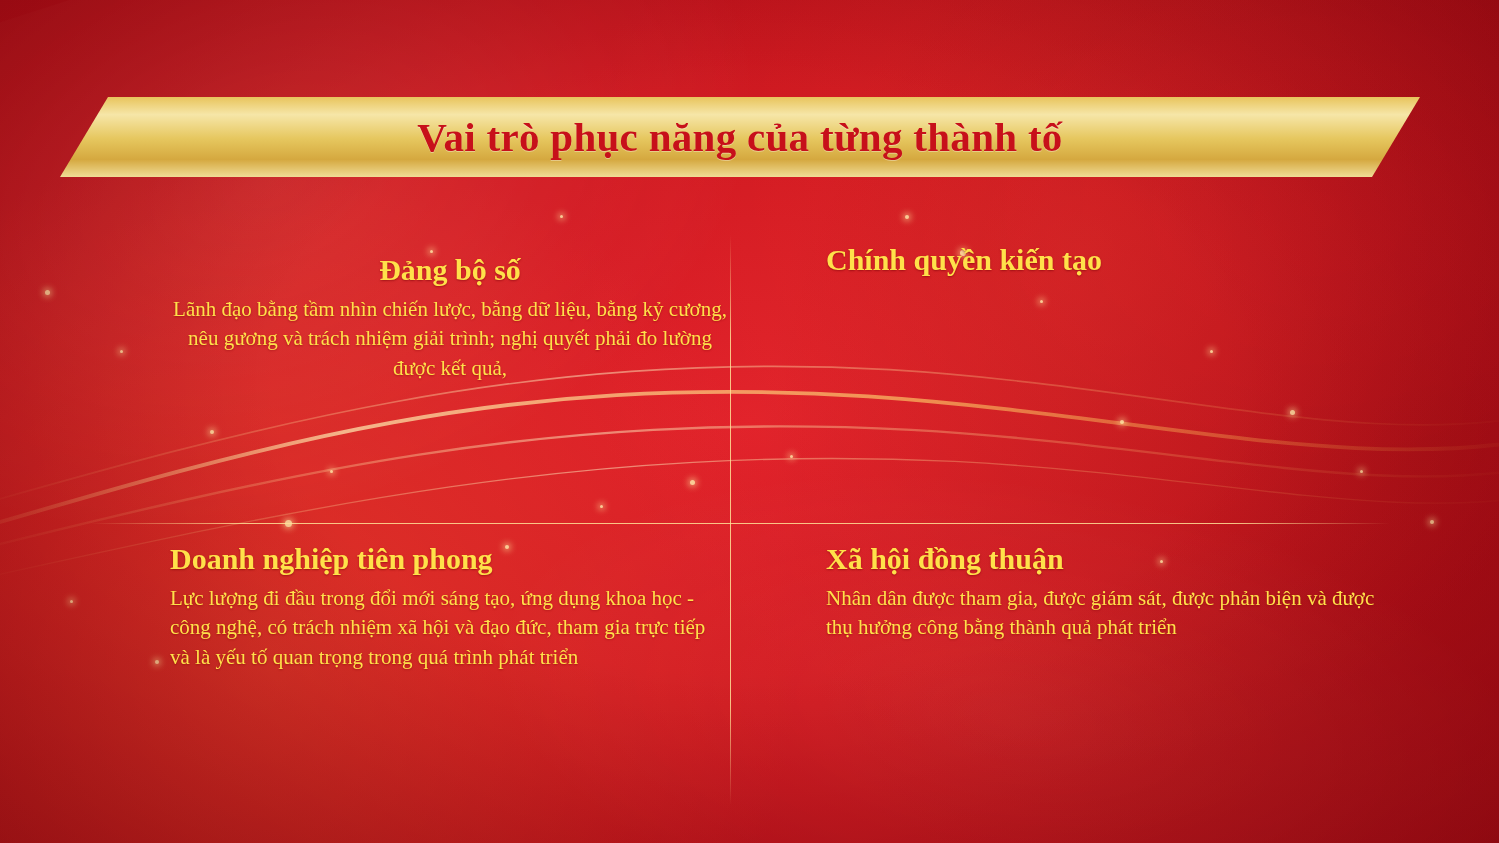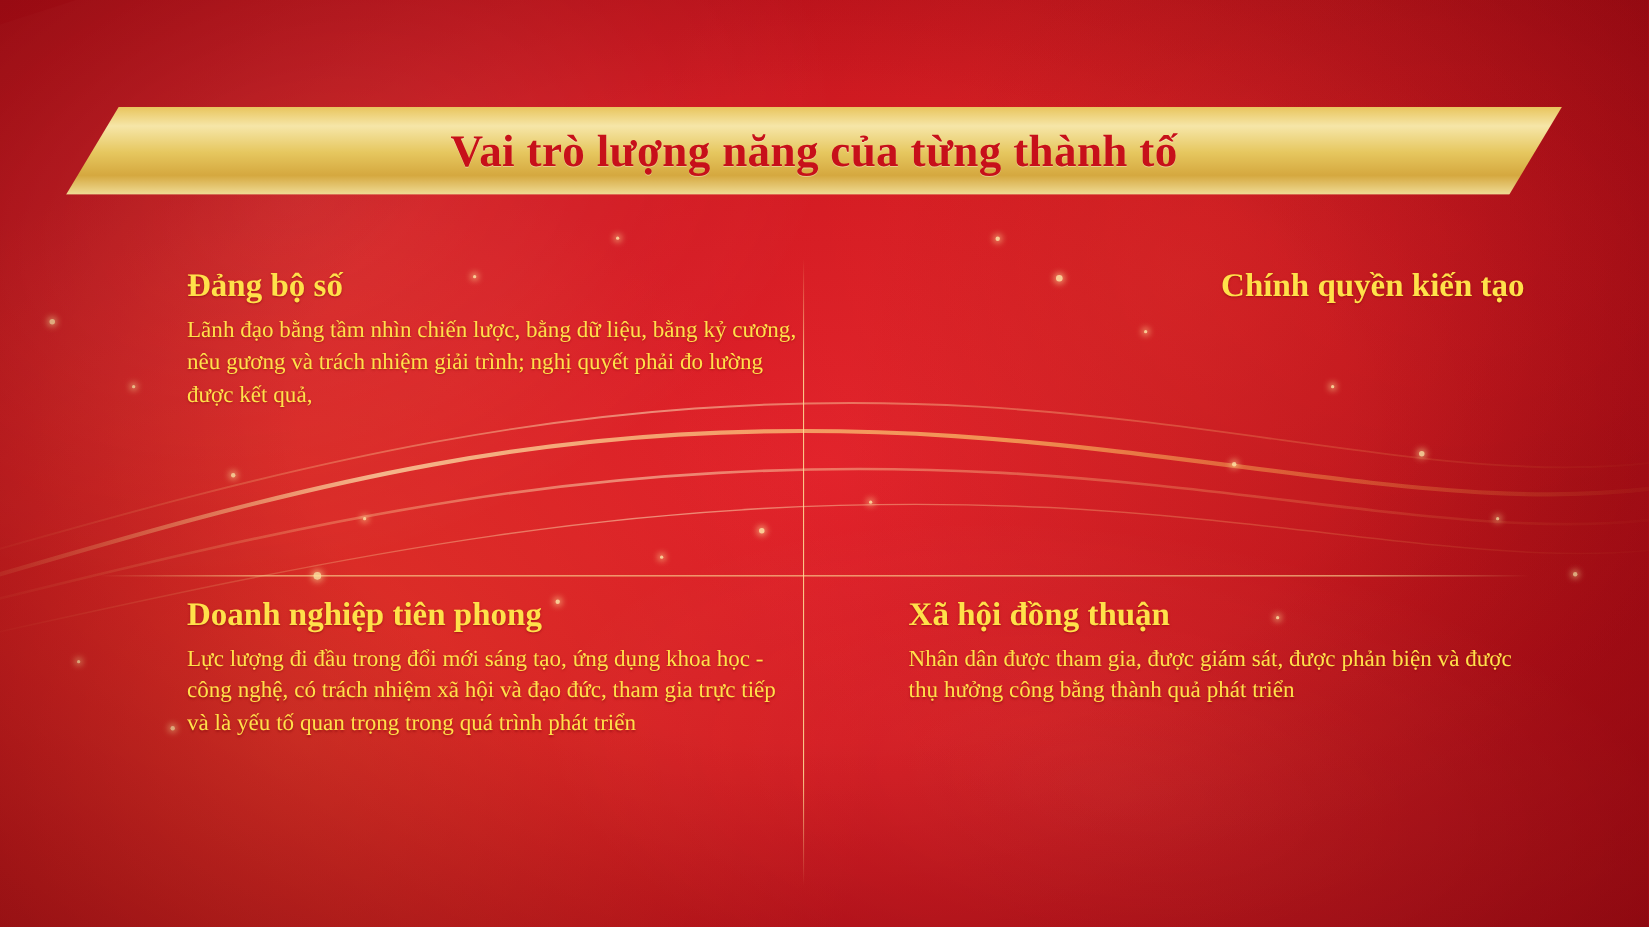--- a/index.html
+++ b/index.html
@@ -112,22 +112,22 @@
   }
   .hline {
     position: absolute;
     left: 0;
     top: 288px;
     width: 1300px;
     height: 1px;
     background: linear-gradient(90deg, rgba(255,225,150,0) 0%, rgba(255,225,150,.85) 12%, rgba(255,225,150,.85) 88%, rgba(255,225,150,0) 100%);
   }
   .cell { position: absolute; width: 560px; }
-  .cell.q1 { left: 80px;  top: 6px; }
-  .cell.q2 { left: 736px; top: 6px; text-align: right; }
+  .cell.q1 { left: 80px;  top: 16px; text-align: center; }
+  .cell.q2 { left: 736px; top: 6px; }
   .cell.q3 { left: 80px;  top: 305px; }
   .cell.q4 { left: 736px; top: 305px; }
 
   .cell h3 {
     margin: 0 0 6px 0;
     color: #ffe14a;
     font-size: 30px;
     font-weight: bold;
     line-height: 1.25;
     text-shadow: 0 1px 2px rgba(120,0,8,.55);
@@ -190,21 +190,21 @@
     <span class="sp" style="left:70px;  top:600px; width:3px;  height:3px;"></span>
     <span class="sp" style="left:155px; top:660px; width:4px;  height:4px;"></span>
     <span class="sp" style="left:430px; top:250px; width:3px;  height:3px;"></span>
     <span class="sp" style="left:560px; top:215px; width:3px;  height:3px;"></span>
     <span class="sp" style="left:1160px;top:560px; width:3px;  height:3px;"></span>
   </div>
 
   <div class="dark-corner"></div>
 
   <div class="banner"></div>
-  <div class="banner-title">Vai trò lượng năng của từng thành tố</div>
+  <div class="banner-title">Vai trò phục năng của từng thành tố</div>
 
   <div class="grid">
     <div class="vline"></div>
     <div class="hline"></div>
 
     <div class="cell q1">
       <h3>Đảng bộ số</h3>
       <p>Lãnh đạo bằng tầm nhìn chiến lược, bằng dữ liệu, bằng kỷ cương, nêu gương và trách nhiệm giải trình; nghị quyết phải đo lường được kết quả,</p>
     </div>
 

